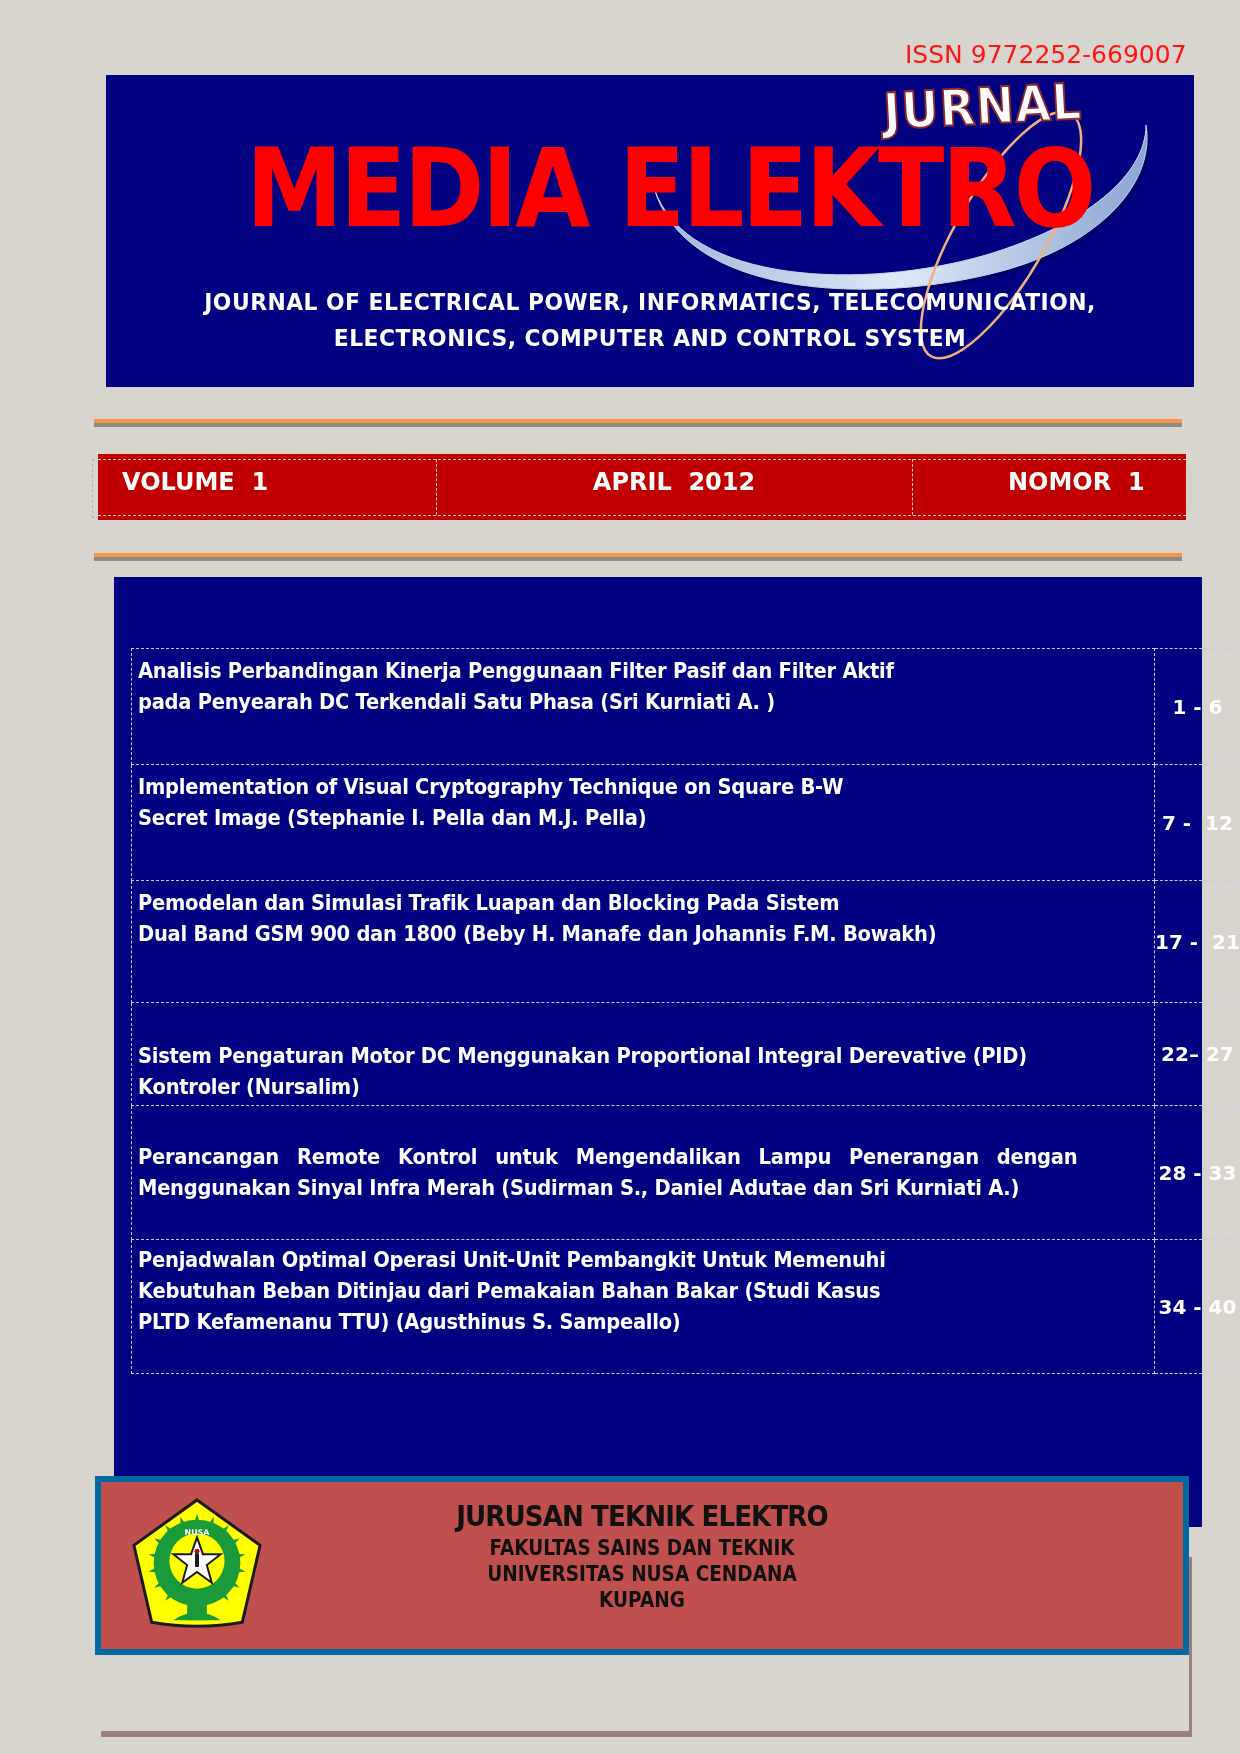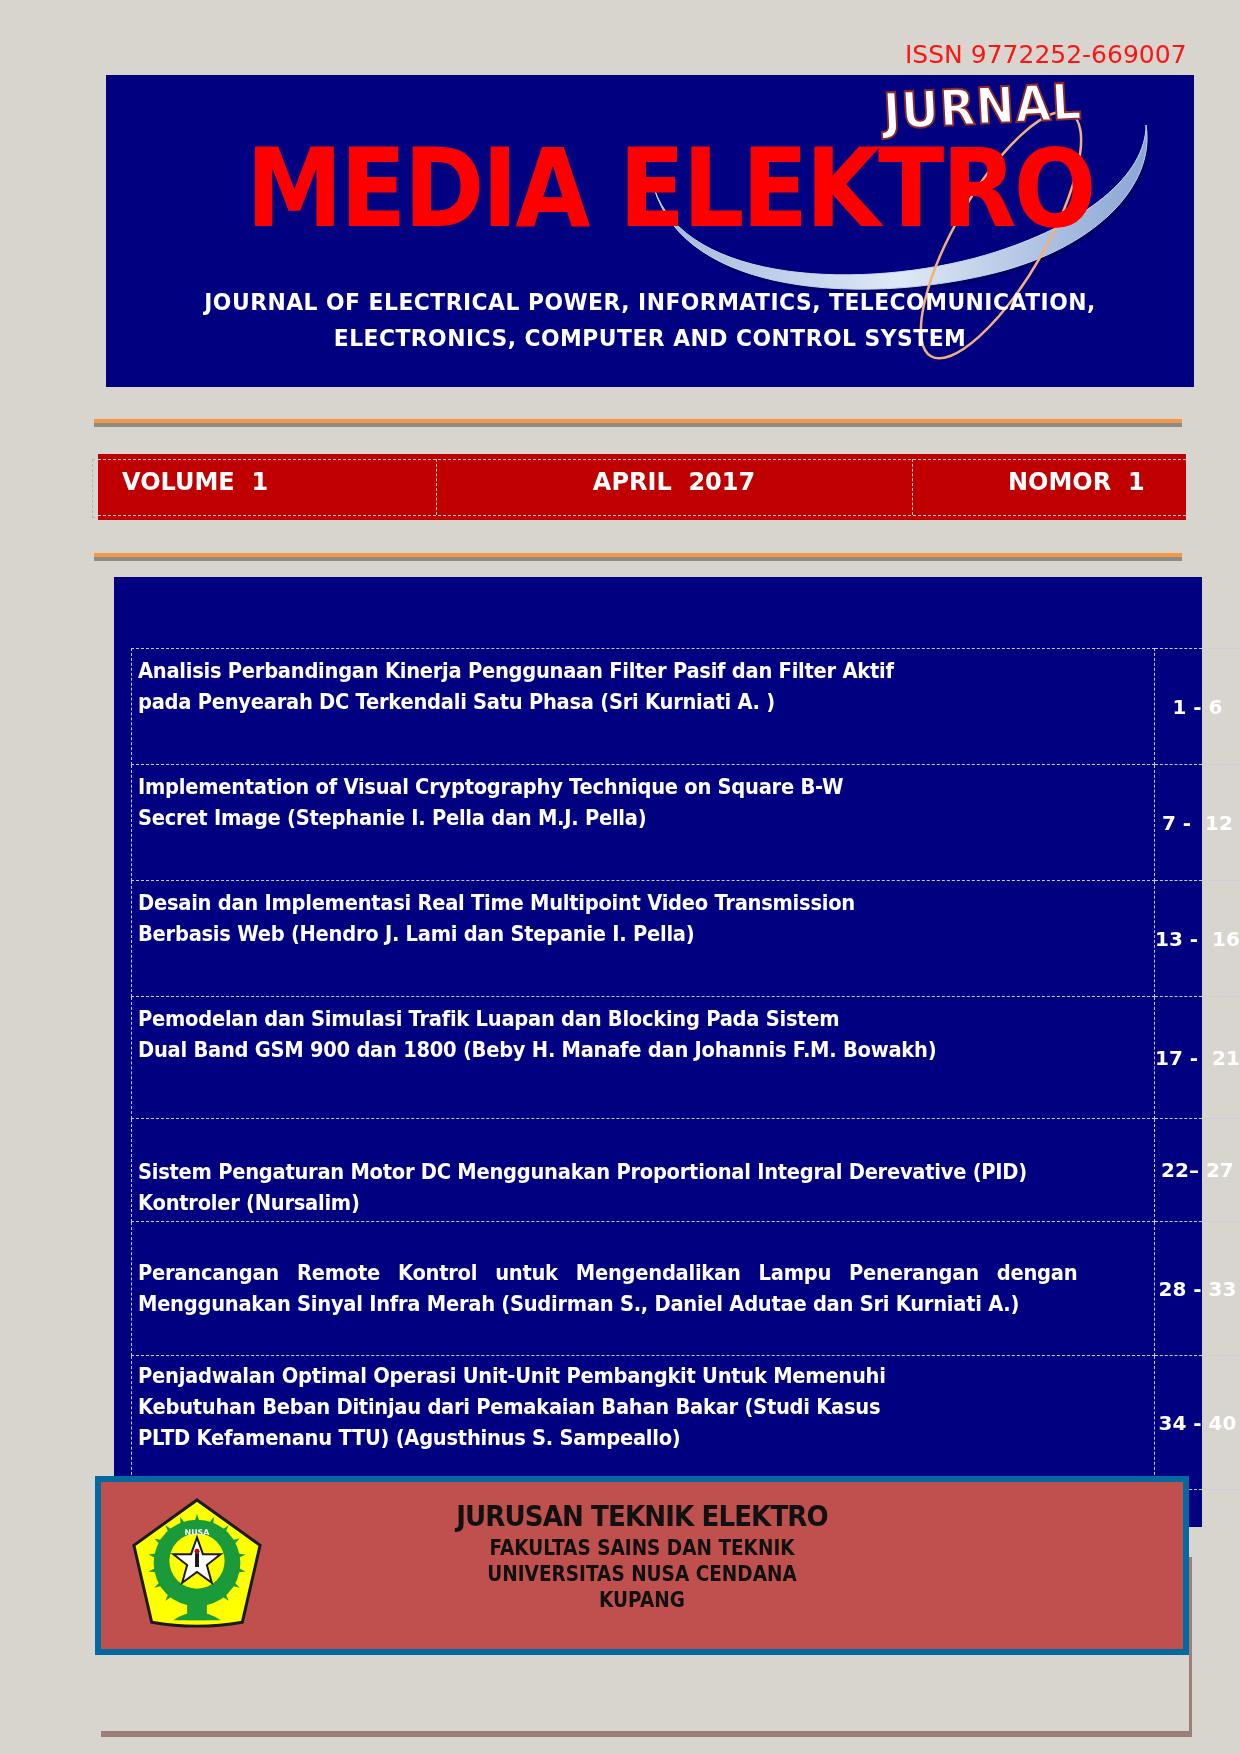--- a/index.html
+++ b/index.html
@@ -142,21 +142,21 @@
 
 <div class="abs rule" style="top:419px;"></div>
 
 <div class="abs info-left-frame"></div>
 <div class="abs infobar">
   <div class="dash-top"></div>
   <div class="dash-bot"></div>
   <div class="vdiv" style="left:338px;"></div>
   <div class="vdiv" style="left:814px;"></div>
   <div class="cell" style="left:24px;">VOLUME  1</div>
-  <div class="cell" style="left:338px; width:476px; text-align:center;">APRIL  2017</div>
+  <div class="cell" style="left:338px; width:476px; text-align:center;">APRIL  2012</div>
   <div class="cell" style="left:910px;">NOMOR  1</div>
 </div>
 
 <div class="abs rule" style="top:553px;"></div>
 
 <div class="abs contents">
   <table class="toc">
     <tbody>
       <tr style="height:116px;">
         <td class="title-cell" style="vertical-align:top; padding-top:7px;">
@@ -168,29 +168,20 @@
         <td class="pages">1 - 6</td>
       </tr>
       <tr style="height:116px;">
         <td class="title-cell" style="vertical-align:top; padding-top:7px;">
           <div class="inner">
             <span class="line">Implementation of Visual Cryptography Technique on Square B-W</span>
             <span class="line">Secret  Image   (Stephanie I. Pella dan M.J. Pella)</span>
           </div>
         </td>
         <td class="pages">7 -  12</td>
-      </tr>
-      <tr style="height:116px;">
-        <td class="title-cell" style="vertical-align:top; padding-top:7px;">
-          <div class="inner">
-            <span class="line">Desain dan Implementasi Real Time Multipoint Video Transmission</span>
-            <span class="line">Berbasis Web  (Hendro J. Lami dan Stepanie I. Pella)</span>
-          </div>
-        </td>
-        <td class="pages">13 -  16</td>
       </tr>
       <tr style="height:122px;">
         <td class="title-cell" style="vertical-align:top; padding-top:7px;">
           <div class="inner">
             <span class="line">Pemodelan dan Simulasi Trafik Luapan  dan Blocking Pada Sistem</span>
             <span class="line">Dual Band GSM 900 dan 1800 (Beby H. Manafe dan Johannis F.M. Bowakh)</span>
           </div>
         </td>
         <td class="pages">17 -  21</td>
       </tr>

